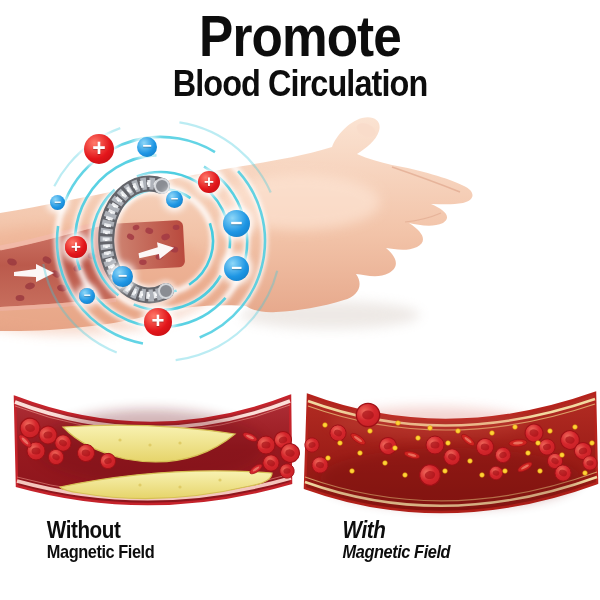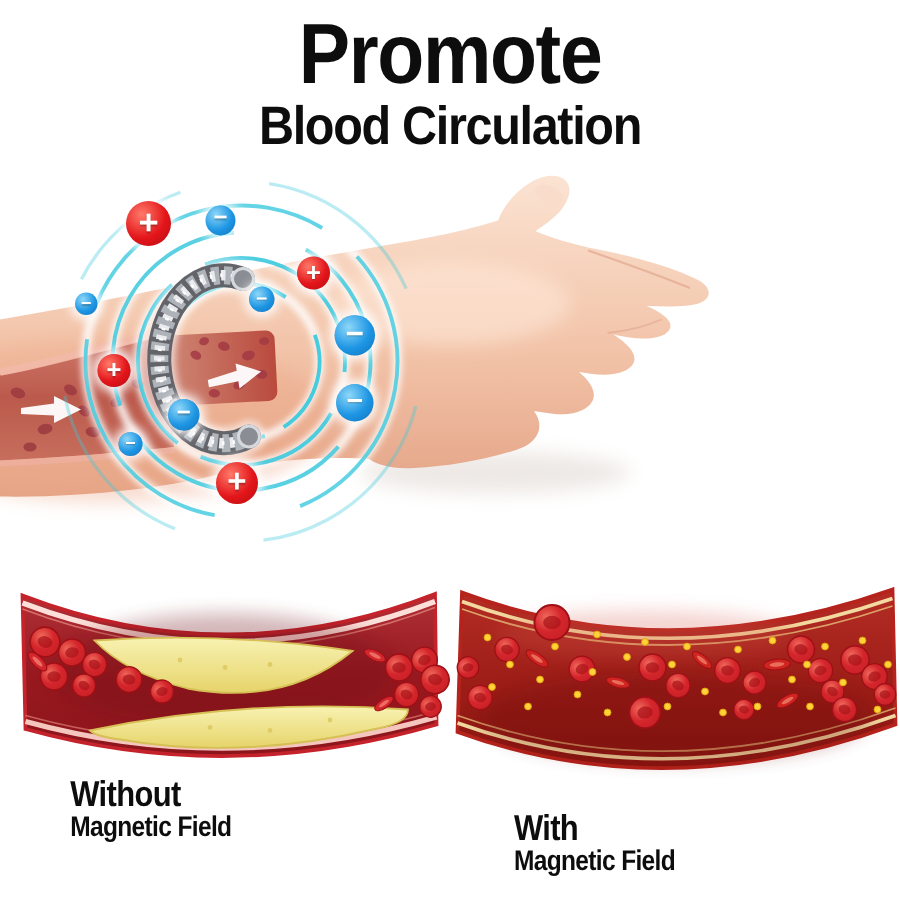--- a/index.html
+++ b/index.html
@@ -26,21 +26,21 @@
   .charge.neg{background:radial-gradient(circle at 35% 30%,#8ed7f8,#1e96e4 55%,#0d74bd);}
   .charge span{display:block;transform:translateY(-1px);}
 
   
   .panel{position:absolute;}
   .panel-left{left:0;top:385px;width:300px;height:140px;}
   .panel-right{left:300px;top:383px;width:300px;height:140px;}
 
   .caption{position:absolute;text-align:left;color:#0d0d0d;}
   .caption-left{left:30px;top:517px;width:240px;}
-  .caption-right{left:330px;top:540px;width:180px;}
+  .caption-right{left:330px;top:517px;width:180px;font-style:italic;}
   .caption .cap-label{font-size:24px;font-weight:700;line-height:1.05;
           letter-spacing:-.5px;transform:scaleX(.86);transform-origin:50% 50%;}
   .caption .cap-sub{font-size:19px;font-weight:700;line-height:1.1;
           letter-spacing:-.5px;transform:scaleX(.86);transform-origin:50% 50%;}
 </style>
 </head>
 <body>
 
 <div class="stage">
 

